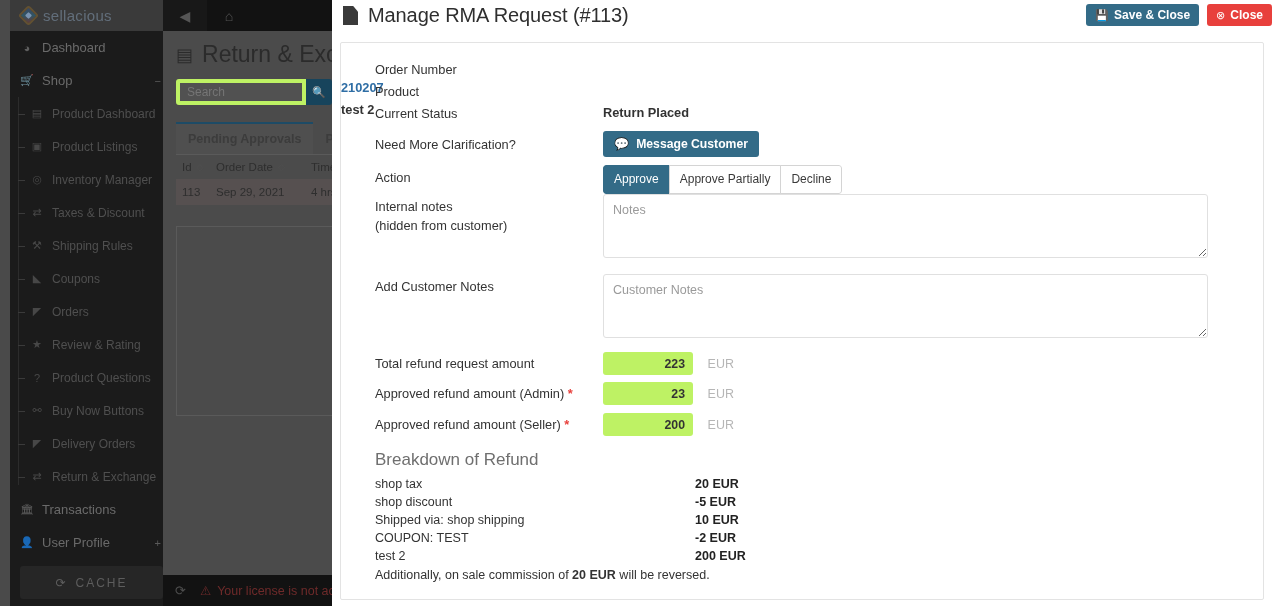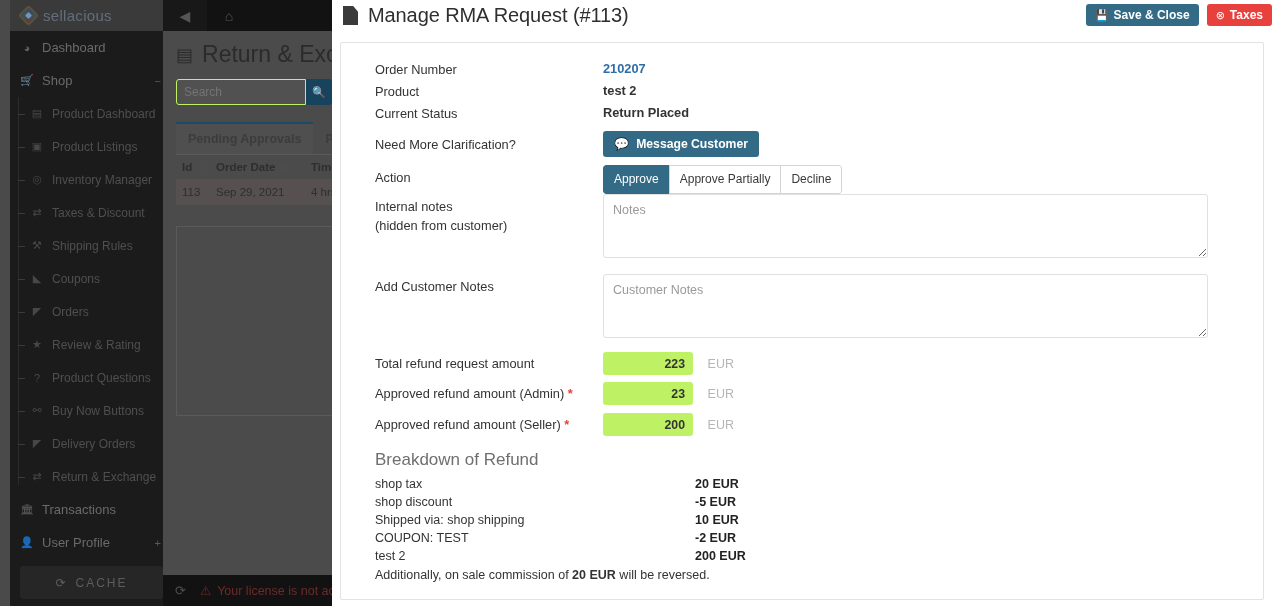--- a/index.html
+++ b/index.html
@@ -70,40 +70,40 @@
   }
   .bg-topbar .tb-ic.first { background: #181818; }
   .bg-body { background: #4b4b4b; height: 575px; position: relative; }
   .bg-title {
     display: flex; align-items: center; gap: 9px; padding: 10px 0 0 13px;
     color: #2b2b2b; font-size: 23px; font-weight: 400;
   }
   .bg-title .tico { font-size: 18px; }
   .bg-search { display: flex; margin: 11px 0 0 13px; }
   .bg-search input {
-    width: 130px; height: 26px; border: 1px solid #bef264; background: #515151;
+    width: 130px; height: 26px; border: 4px solid #bef264; background: #515151;
     color: #5eead4; font-size: 12px; padding: 0 7px; border-radius: 3px 0 0 3px;
     font-family: "Liberation Sans", sans-serif;
   }
   .bg-search .sbtn {
     width: 26px; height: 26px; background: #17445c; border-radius: 0 3px 3px 0;
     display: flex; align-items: center; justify-content: center; color: #7b8e9b; font-size: 11px;
   }
   .bg-search .fil { color:#4a4a4a; font-size: 13px; margin-left: 14px; align-self: center; }
   .bg-tabs {
     margin: 17px 0 0 13px; display: flex; align-items: flex-end; gap: 0;
     border-bottom: 1px solid #5a5a5a;
   }
   .bg-tab {
     padding: 8px 12px; font-size: 12.5px; font-weight: bold; color: #3c3c3c;
   }
   .bg-tab.active { background: #4f4f4f; border-top: 2px solid #1d4b66; }
   .bg-thead { display: flex; margin-left: 13px; }
   .bg-th {
-    font-size: 11.5px; font-weight: bold; color: #2e2e2e; padding: 6px 6px;
+    font-size: 11.5px; font-weight: normal; color: #2e2e2e; padding: 6px 6px;
     display:flex; align-items:center; gap:5px;
   }
   .bg-th .sortic { color:#4f4f4f; font-size: 9px; }
   .bg-trow { display: flex; margin-left: 13px; background: #565050; }
   .bg-td { font-size: 11.5px; color: #2e2e2e; padding: 7px 6px; }
   .bg-panelbox {
     position:absolute; left: 13px; top: 195px; width: 330px; height: 190px;
     border: 1px solid #5a5a5a;
   }
   .bg-footer {
@@ -157,21 +157,21 @@
   }
 
   .frow { display: flex; align-items: flex-start; margin-bottom: 0; }
   .flabel {
     width: 262px; flex: none; padding-left: 34px; font-size: 12.8px; color: #333;
     line-height: 1.45;
   }
   .flabel .req { color: #e8413c; font-weight: bold; }
   .fval { flex: 1; font-size: 12.8px; color: #333; }
 
-  .r1 { height: 22px; }
+  .r1 { height: 22px; flex-direction: column; }
   .link-num { color: #2f6ea5; font-weight: bold; font-size: 12.8px; }
   .bold { font-weight: bold; }
 
   .btn-group { display: inline-flex; border-radius: 3px; overflow: hidden; }
   .bg-btn {
     font-size: 12px; padding: 5px 10px; border: 1px solid #d4d4d4;
     background: #fff; color: #3a3a3a; margin-left: -1px; cursor: pointer;
     font-family: "Liberation Sans", sans-serif; line-height: 1.4;
   }
   .bg-btn:first-child { margin-left: 0; border-radius: 3px 0 0 3px; }
@@ -373,21 +373,21 @@
           </span>
         <span>Manage RMA Request (#113)</span>
       </div>
       <div class="head-actions">
         <button class="btn btn-save">
           <span class="gi">💾</span>
           <span>Save &amp; Close</span>
         </button>
         <button class="btn btn-close">
           <span class="gi">⊗</span>
-          <span>Taxes</span>
+          <span>Close</span>
         </button>
       </div>
     </div>
 
     <div class="panel">
 
       <div class="frow r1">
         <div class="flabel">Order Number</div>
         <div class="fval"><a class="link-num">210207</a></div>
       </div>

